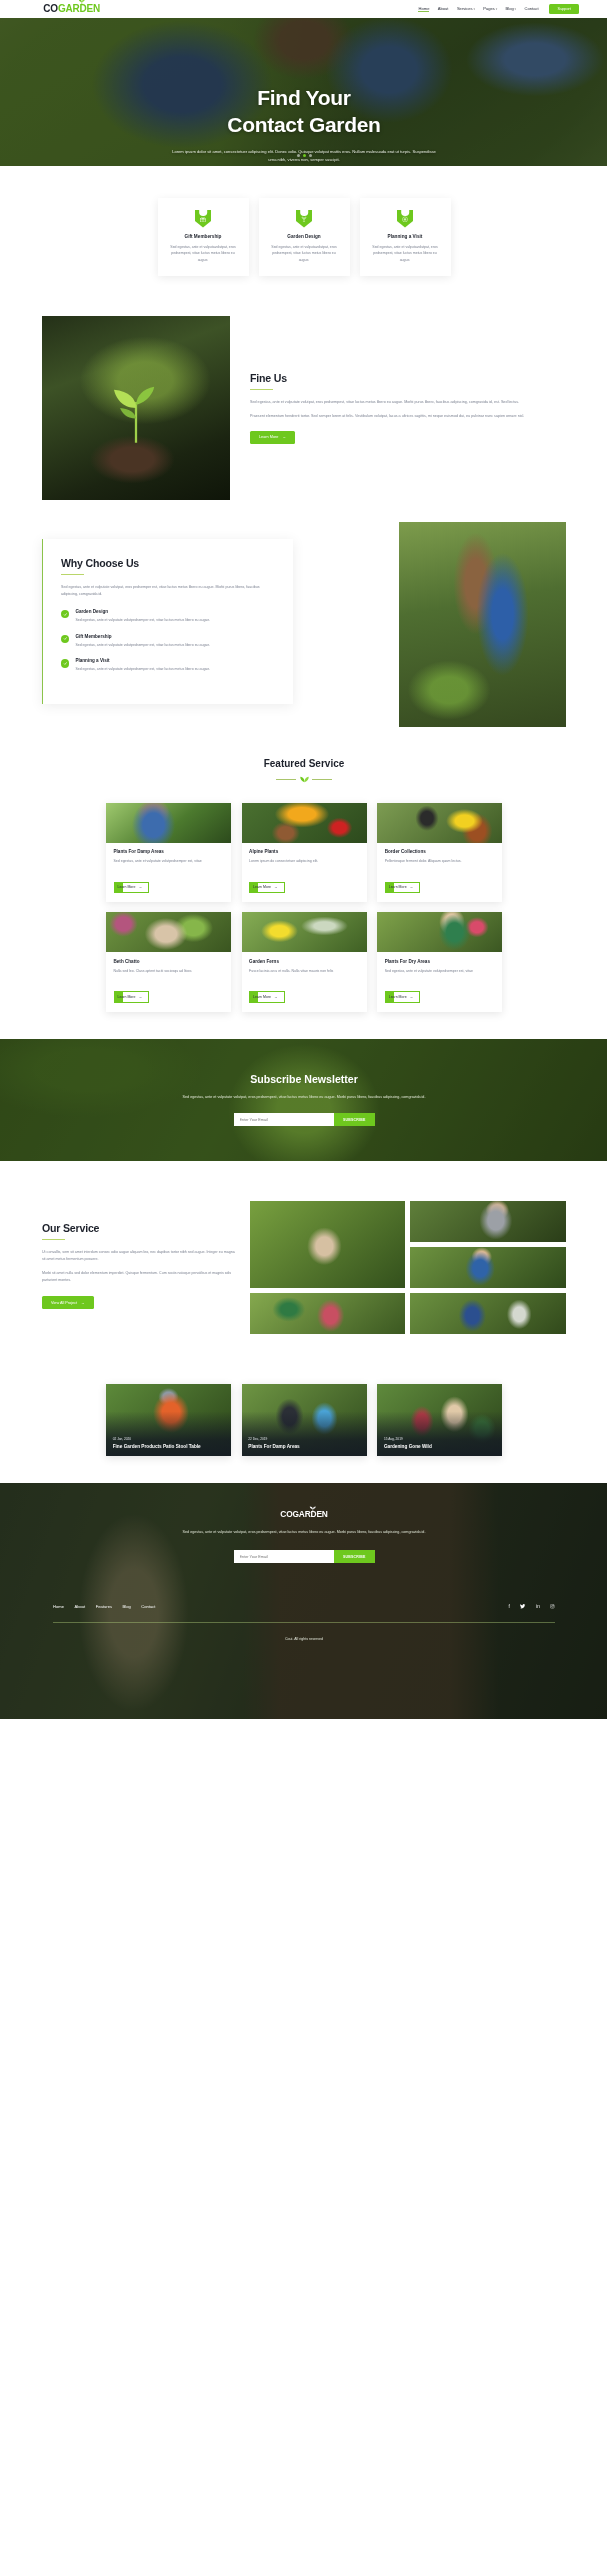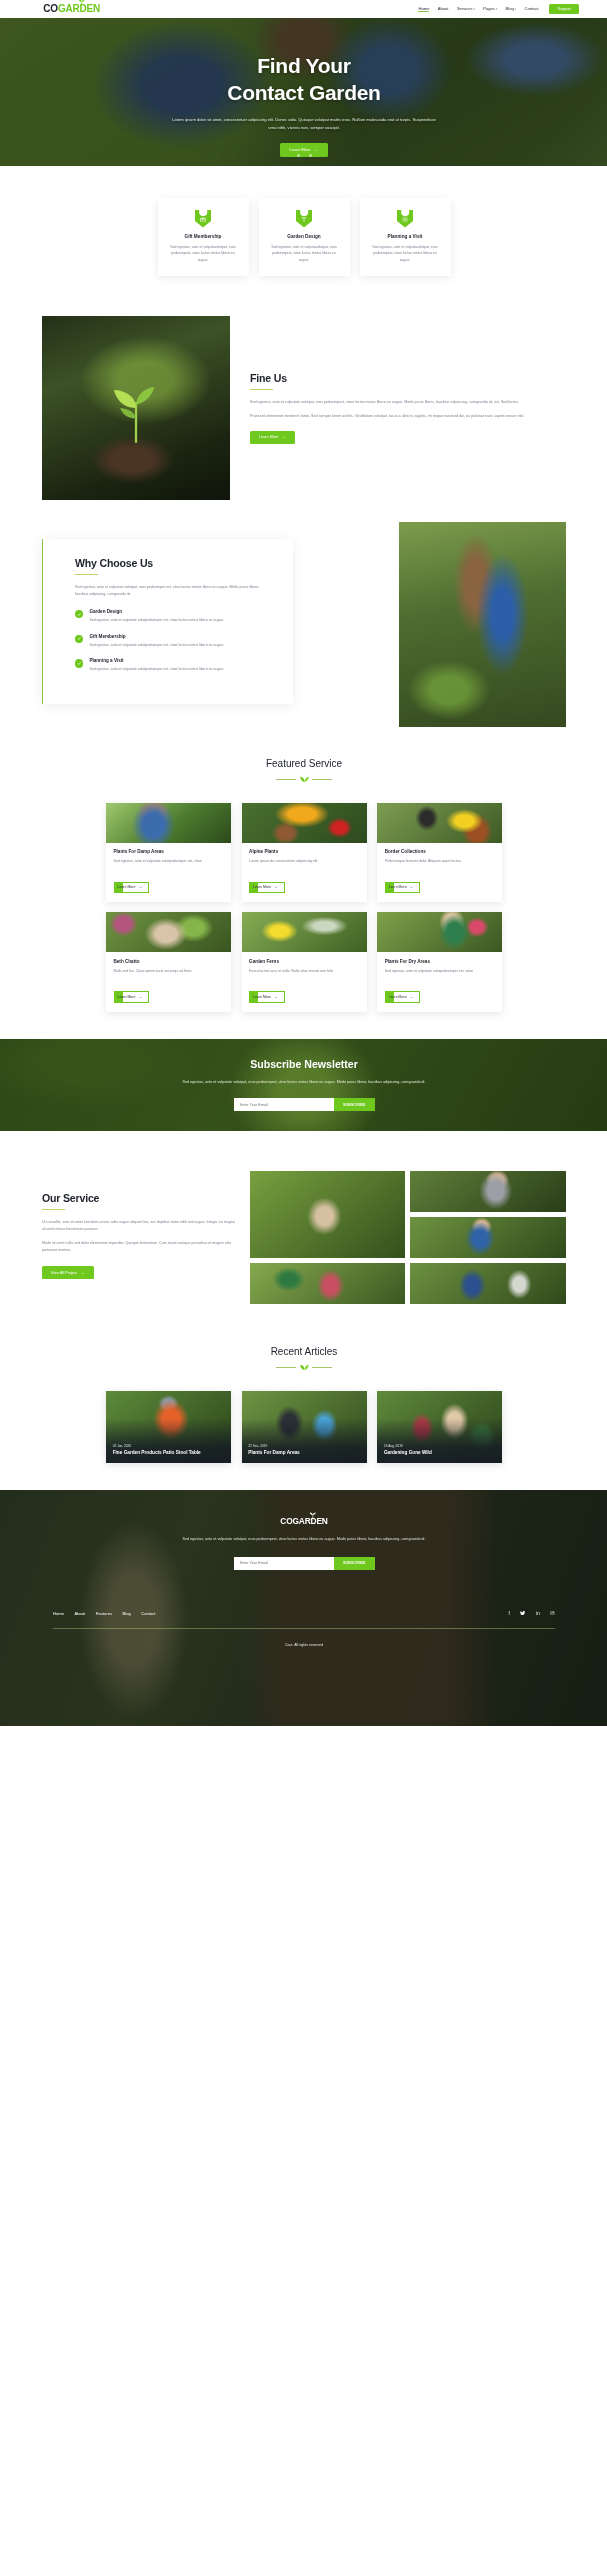--- a/index.html
+++ b/index.html
@@ -27,21 +27,21 @@
       linear-gradient(150deg,#6f8f3f 0%,#4e6b2c 35%,#2f4420 60%,#5d7d38 100%);}
   .hero:before{content:"";position:absolute;inset:0;
     background:
       radial-gradient(ellipse 129px 91px at 30% 45%, #2e4c86 0 30%, rgba(46,76,134,0) 70%),
       radial-gradient(ellipse 91px 76px at 64% 35%, #3a5f9a 0 30%, rgba(58,95,154,0) 70%),
       radial-gradient(ellipse 68px 53px at 50% 15%, #6b4b33 0 35%, rgba(107,75,51,0) 75%),
       radial-gradient(ellipse 99px 53px at 88% 28%, #4d73b2 0 30%, rgba(77,115,178,0) 70%);
     opacity:.9;}
   .hero:after{content:"";position:absolute;inset:0;background:rgba(16,22,14,.42);}
   .hero-inner{position:relative;z-index:4;text-align:center;padding-top:34px;}
-  .hero h1{color:#fff;font-size:21px;line-height:1.32;font-weight:bold;letter-spacing:-0.3px;text-shadow:0 0.8px 3.8px rgba(0,0,0,.35);}
+  .hero h1{color:#fff;font-size:21px;line-height:1.32;font-weight:bold;letter-spacing:-0.3px;text-shadow:0 0.8px 3.8px rgba(0,0,0,.35);margin-top:32px;}
   .hero p{color:#e9eee3;font-size:4.1px;line-height:2.05;max-width:266px;margin:9px auto 0;text-shadow:0 0.8px 2.3px rgba(0,0,0,.5);}
   .hero-btn{display:inline-flex;align-items:center;gap:3.8px;margin-top:10px;background:#6ec81e;color:#fff;border:none;font-size:4.1px;padding:4.6px 10px;border-radius:1.5px;cursor:pointer;}
   .dots{position:absolute;bottom:9px;left:0;right:0;display:flex;justify-content:center;gap:3px;z-index:5;}
   .dot{width:3px;height:3px;border-radius:50%;background:rgba(255,255,255,.55);}
   .dot.on{background:#6ec81e;}
 
   
   .features{padding:32px 0 23px;background:#fff;}
   .feat-row{display:flex;justify-content:center;gap:10px;}
   .feat-card{width:91px;background:#fff;box-shadow:0 1.5px 9px rgba(0,0,0,.09);padding:12px 10px 13px;text-align:center;}
@@ -62,37 +62,37 @@
       radial-gradient(ellipse 53px 30px at 48% 78%, #4a3424 0 40%, rgba(74,52,36,0) 80%);}
   .sprout{position:absolute;left:50%;top:36%;transform:translateX(-50%);}
   .about-body{flex:1;}
   h2.sect{font-size:10.6px;font-weight:bold;color:#1d212b;letter-spacing:-0.2px;}
   .rule{width:23px;height:1.1px;background:#b9d66a;margin:5.3px 0 8.4px;}
   .about-body p{font-size:3.7px;line-height:2.05;color:#7b8190;margin-bottom:6.8px;}
   .btn-green{display:inline-flex;align-items:center;gap:3.8px;background:#6ec81e;color:#fff;border:none;font-size:3.8px;padding:4.6px 9px;border-radius:1.5px;cursor:pointer;}
 
   
   .why{position:relative;padding:9px 0 42px;}
-  .why-box{width:251px;margin-left:42px;background:#fff;border-left:1.5px solid #8bc34a;box-shadow:0 2.3px 12px rgba(0,0,0,.08);padding:18px 32px 21px;position:relative;z-index:2;}
+  .why-box{width:251px;margin-left:42px;background:#fff;border-left:1.5px solid #8bc34a;box-shadow:0 2.3px 12px rgba(0,0,0,.08);padding:18px 18px 21px;position:relative;z-index:2;}
   .why-box p.lead{font-size:3.6px;line-height:2.05;color:#7b8190;margin-bottom:10.6px;}
   .why-item{display:flex;gap:6px;margin-bottom:10px;}
   .check{width:8.4px;height:8.4px;flex:none;border-radius:50%;background:#6ec81e;display:flex;align-items:center;justify-content:center;margin-top:0.8px;}
   .why-item h4{font-size:4.6px;font-weight:bold;color:#1d212b;margin-bottom:3px;}
   .why-item p{font-size:3.5px;line-height:1.9;color:#7b8190;}
   .why-img{position:absolute;right:42px;top:-7.6px;width:167px;height:205px;z-index:3;overflow:hidden;
     background:linear-gradient(170deg,#7d9c4c 0%,#4f6e31 40%,#35481f 100%);}
   .why-img:before{content:"";position:absolute;inset:0;
     background:
       radial-gradient(ellipse 42px 99px at 62% 45%, #2d5fa8 0 25%, rgba(45,95,168,0) 62%),
       radial-gradient(ellipse 30px 68px at 46% 30%, #8a6340 0 35%, rgba(138,99,64,0) 75%),
       radial-gradient(ellipse 53px 38px at 30% 82%, rgba(120,170,60,.7) 0 35%, rgba(0,0,0,0) 78%);}
 
   
   .sec-head{text-align:center;padding-top:12px;}
-  .sec-head h2{font-size:10px;font-weight:normal;color:#1d212b;}
+  .sec-head h2{font-size:10px;font-weight:bold;color:#1d212b;}
   .divider{display:flex;align-items:center;justify-content:center;gap:3.8px;margin-top:6.8px;}
   .divider .ln{width:20px;height:0.8px;background:#a9c56b;}
 
   .svc-grid{display:flex;flex-wrap:wrap;justify-content:center;gap:10.6px;padding:20px 42px 27px;}
   .svc-card{width:125px;background:#fff;box-shadow:0 1.5px 8.4px rgba(0,0,0,.10);}
   .svc-img{height:40px;position:relative;overflow:hidden;}
   .svc-txt{padding:6.8px 7.6px 9px;}
   .svc-txt h4{font-size:4.6px;font-weight:bold;color:#1d212b;margin-bottom:3.8px;}
   .svc-txt p{font-size:3.5px;line-height:1.9;color:#7b8190;margin-bottom:6px;min-height:13px;}
   .btn-outline{display:inline-flex;align-items:center;gap:3px;font-size:3.5px;color:#2b2f3a;background:#fff;border:0.8px solid #6ec81e;padding:2.7px 6px 2.7px 3px;cursor:pointer;position:relative;}
@@ -106,21 +106,21 @@
   .im3{background:linear-gradient(140deg,#7d9c52,#3e5a25);}
   .im3:after{content:"";position:absolute;inset:0;background:radial-gradient(ellipse 23px 15px at 70% 45%,#f2d021 0 40%,rgba(242,208,33,0) 80%),radial-gradient(ellipse 18px 21px at 80% 70%,#9c4f22 0 45%,rgba(156,79,34,0) 85%),radial-gradient(ellipse 13.7px 15px at 40% 38%,#2b2b2b 0 45%,rgba(43,43,43,0) 85%);}
   .im4{background:linear-gradient(140deg,#6f9441,#3a5520);}
   .im4:after{content:"";position:absolute;inset:0;background:radial-gradient(ellipse 26.6px 20px at 48% 55%,#d8c4a8 0 40%,rgba(216,196,168,0) 80%),radial-gradient(ellipse 23px 16.7px at 70% 40%,#86b64a 0 45%,rgba(134,182,74,0) 85%),radial-gradient(ellipse 16.7px 15px at 14% 30%,#b4557e 0 45%,rgba(180,85,126,0) 85%);}
   .im5{background:linear-gradient(140deg,#86ad54,#3f6024);}
   .im5:after{content:"";position:absolute;inset:0;background:radial-gradient(ellipse 23px 13.7px at 30% 48%,#f3dc2e 0 40%,rgba(243,220,46,0) 80%),radial-gradient(ellipse 30px 12px at 66% 35%,#cbd8c0 0 35%,rgba(203,216,192,0) 78%);}
   .im6{background:linear-gradient(140deg,#7fa24a,#3b5722);}
   .im6:after{content:"";position:absolute;inset:0;background:radial-gradient(ellipse 20px 23px at 62% 50%,#2f7f4e 0 40%,rgba(47,127,78,0) 80%),radial-gradient(ellipse 15px 16.7px at 60% 25%,#e8c9a8 0 45%,rgba(232,201,168,0) 85%),radial-gradient(ellipse 13.7px 12px at 80% 38%,#d94a6a 0 45%,rgba(217,74,106,0) 85%);}
 
   
-  .news{height:92px;position:relative;overflow:hidden;display:flex;align-items:center;justify-content:center;
+  .news{height:122px;position:relative;overflow:hidden;display:flex;align-items:center;justify-content:center;
     background:linear-gradient(120deg,#3d5a1c 0%,#486b22 40%,#2f4515 100%);}
   .news:before{content:"";position:absolute;inset:0;
     background:radial-gradient(ellipse 122px 106px at 50% 58%, rgba(150,205,70,.75) 0 22%, rgba(0,0,0,0) 62%),
       radial-gradient(ellipse 167px 68px at 14% 25%, rgba(80,120,35,.6) 0 30%, rgba(0,0,0,0) 70%);}
   .news:after{content:"";position:absolute;inset:0;background:rgba(28,46,16,.42);}
   .news-in{position:relative;z-index:3;text-align:center;}
   .news-in h2{font-size:10.6px;color:#fff;font-weight:bold;}
   .news-in p{font-size:3.7px;color:#e4ead9;line-height:2.05;margin:9px auto 0;max-width:281px;}
   .sub-form{display:flex;margin:11.4px auto 0;width:141px;}
   .sub-form input{flex:1;border:none;outline:none;padding:4.6px 6px;font-size:3.8px;color:#888;font-family:"Liberation Sans",sans-serif;background:#fff;}
@@ -434,31 +434,20 @@
     <div class="proj-right">
       <div class="pimg p1" style="grid-row:span 2"></div>
       <div class="pimg p2"></div>
       <div class="pimg p3"></div>
       <div class="pimg p4"></div>
       <div class="pimg p5"></div>
     </div>
   </div>
 
   <div>
-    <div class="sec-head">
-      <h2>Recent Articles</h2>
-      <div class="divider">
-        <span class="ln"></span>
-        <svg width="9" height="6.8" viewBox="0 0 20 16">
-          <path d="M10 15 C3 13 0 7 0 2 C8 3 10 9 10 15Z" fill="#6ec81e"></path>
-          <path d="M10 15 C17 13 20 7 20 2 C12 3 10 9 10 15Z" fill="#8fd93f"></path>
-        </svg>
-        <span class="ln"></span>
-      </div>
-    </div>
     <div class="art-grid">
       <div class="art-card a1">
         <div class="art-txt">
           <span class="art-date">02 Jan, 2020</span>
           <div class="art-title">Fine Garden Products Patio Stool Table</div>
         </div>
       </div>
       <div class="art-card a2">
         <div class="art-txt">
           <span class="art-date">22 Dec, 2019</span>

